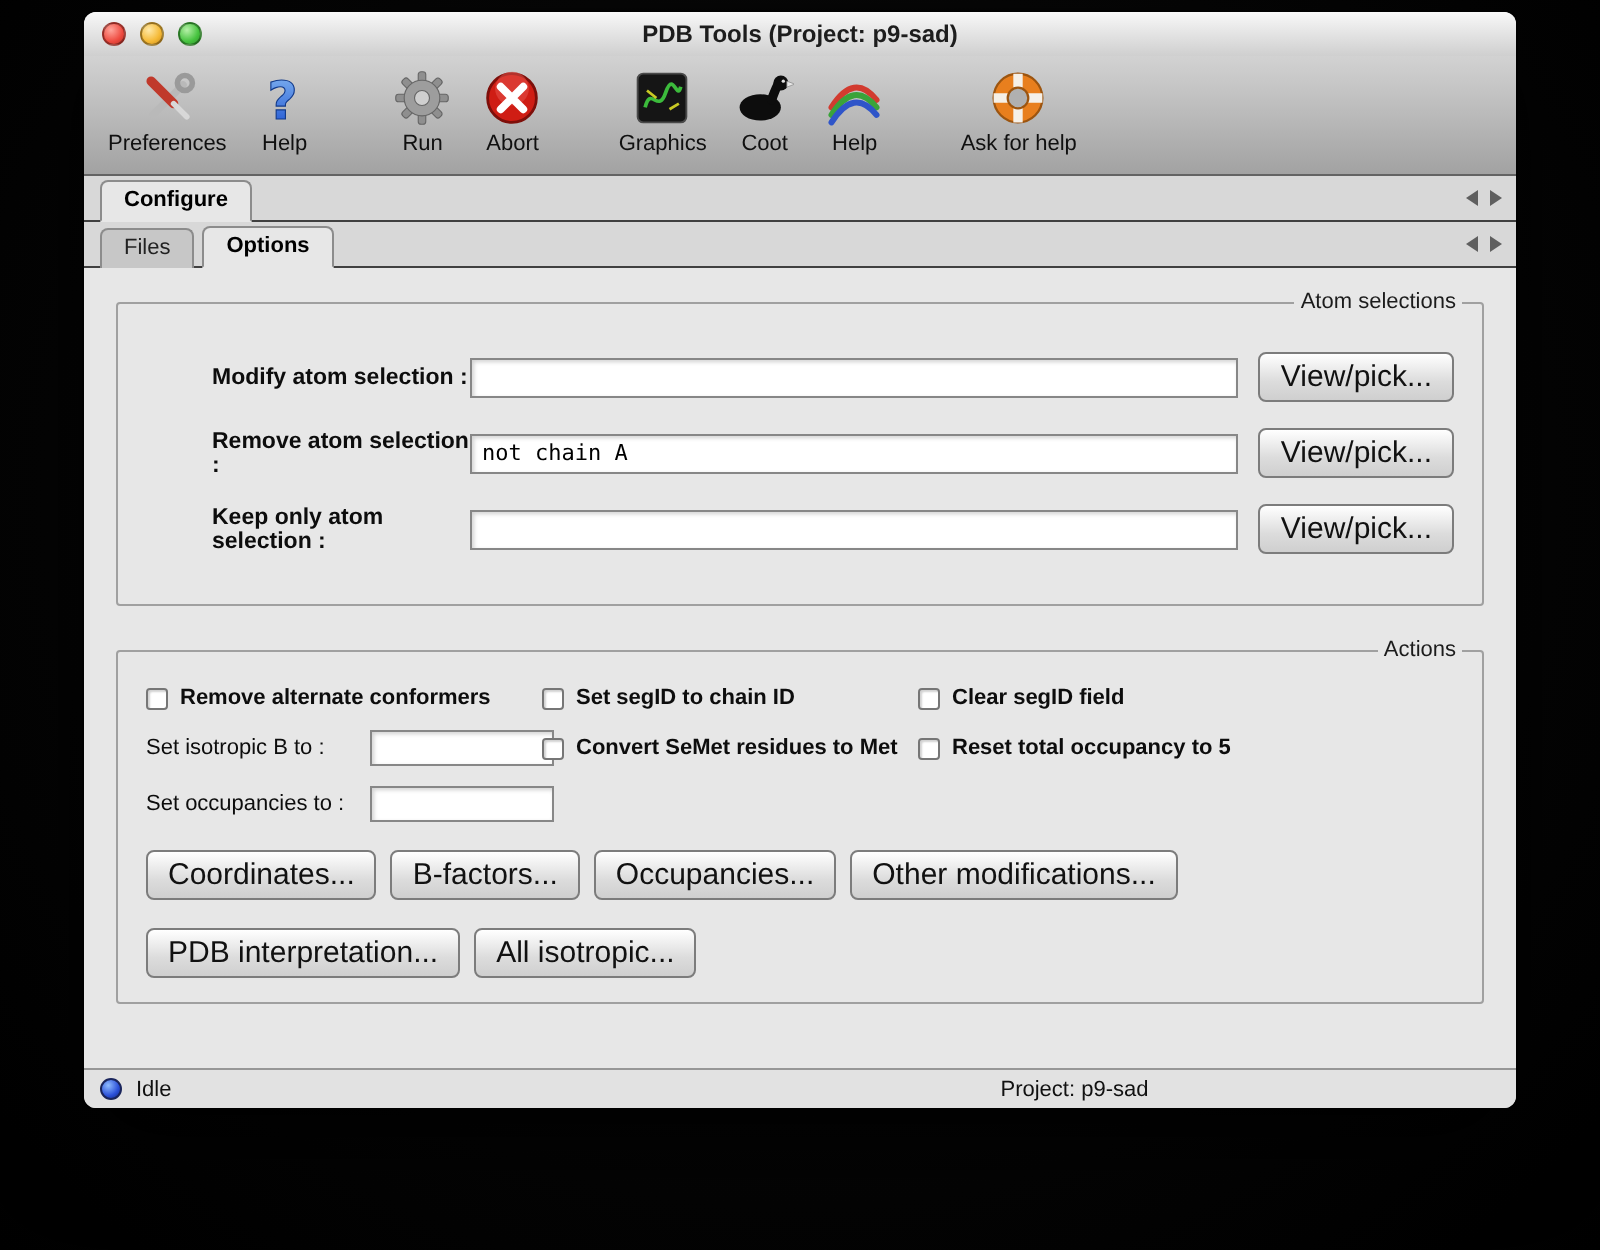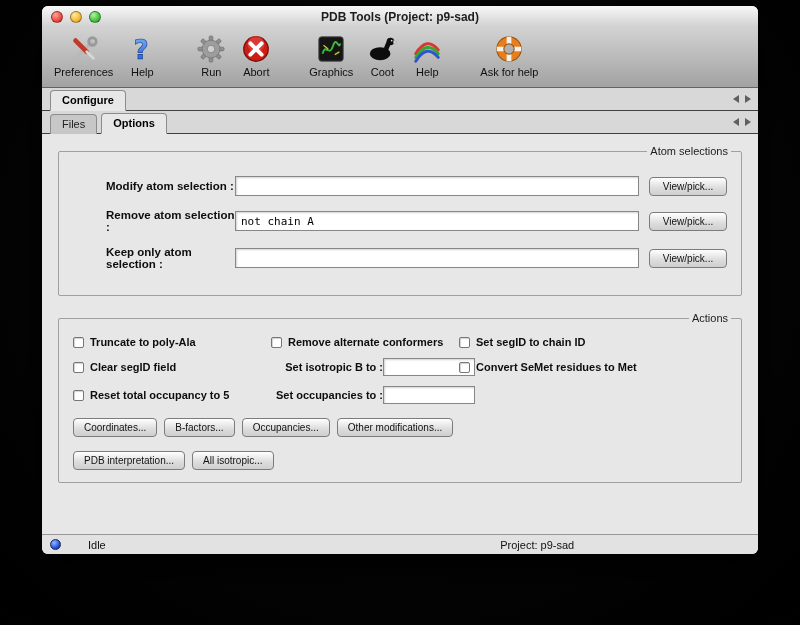--- a/index.html
+++ b/index.html
@@ -47,43 +47,43 @@
   
   .content { padding: 5px 16px 0; }
   fieldset { border: 1px solid #a0a0a0; border-radius: 2px; margin: 6px 0 16px; padding: 6px 10px 12px; }
   legend { font-size: 11px; color: #1c1c1c; padding: 0 3px; text-align: right; }
 
   .sel-row { display: flex; align-items: center; margin: 13px 4px 13px 6px; }
   .sel-label { width: 160px; flex-shrink: 0; font-size: 11.5px; font-weight: bold; color: #0d0d0d; padding-left: 31px; }
   .sel-input { flex: 1; height: 20px; border: 1px solid #878787; background: #fff;
                box-shadow: inset 1px 1px 2px rgba(0,0,0,.18);
                font-family: "DejaVu Sans Mono", monospace; font-size: 11px; padding: 1px 5px; }
-  .btn { font-family: "Liberation Sans", sans-serif; font-size: 10px; color: #111;
+  .btn { font-family: "Liberation Sans", sans-serif; font-size: 15px; color: #111;
          padding: 3px 10px; border: 1px solid #7c7c7c; border-radius: 4px;
          background: linear-gradient(#ffffff, #dcdcdc 60%, #cfcfcf); cursor: default; white-space: nowrap; }
   .sel-btn { margin-left: 10px; min-width: 78px; }
 
   .actions-grid { display: grid; grid-template-columns: 198px 188px 1fr; row-gap: 10px;
                   margin: 6px 2px 0 4px; align-items: center; }
   .cb { display: flex; align-items: center; gap: 6px; cursor: default; }
   .cb-box { width: 11px; height: 11px; flex-shrink: 0; background: #fff; border: 1px solid #767676;
             border-radius: 2px; box-shadow: inset 1px 1px 1px rgba(0,0,0,.18); }
   .cb-label { font-size: 11px; font-weight: bold; color: #0d0d0d; white-space: nowrap; }
   .field { display: flex; align-items: center; }
-  .field-label { font-size: 11px; font-weight: bold; color: #0d0d0d; width: 112px; flex-shrink: 0; text-align: right; }
+  .field-label { font-size: 11px; font-weight: normal; color: #0d0d0d; width: 112px; flex-shrink: 0; }
   .small-input { width: 92px; height: 18px; border: 1px solid #878787; background: #fff;
                  box-shadow: inset 1px 1px 2px rgba(0,0,0,.18);
                  font-family: "DejaVu Sans Mono", monospace; font-size: 11px; padding: 1px 4px; }
 
   .btn-row { display: flex; gap: 7px; margin: 14px 2px 0 4px; }
 
   
   .statusbar { position: absolute; left: 0; right: 0; bottom: 0; height: 20px;
                border-top: 1px solid #979797; background: #e2e2e2;
-               display: flex; align-items: center; padding: 0 8px; gap: 20px; }
+               display: flex; align-items: center; padding: 0 8px; }
   .led { width: 11px; height: 11px; border-radius: 50%; margin-right: 7px;
          background: radial-gradient(circle at 35% 30%, #8fbcff, #2b50d8 60%, #11287c);
          border: 1px solid #1a255c; }
   .status-text { font-size: 11px; color: #111; }
   .project { position: absolute; left: 64%; font-size: 11px; color: #111; }
 </style>
 </head>
 <body>
 
 <div class="canvas">
@@ -250,24 +250,20 @@
         </div>
       </fieldset>
 
       <fieldset>
         <legend>Actions</legend>
 
         <div class="actions-grid">
 
           <div class="cb">
             <span class="cb-box"></span>
-            <span class="cb-label">Truncate to poly-Ala</span>
-          </div>
-          <div class="cb">
-            <span class="cb-box"></span>
             <span class="cb-label">Remove alternate conformers</span>
           </div>
           <div class="cb">
             <span class="cb-box"></span>
             <span class="cb-label">Set segID to chain ID</span>
           </div>
 
           <div class="cb">
             <span class="cb-box"></span>
             <span class="cb-label">Clear segID field</span>

